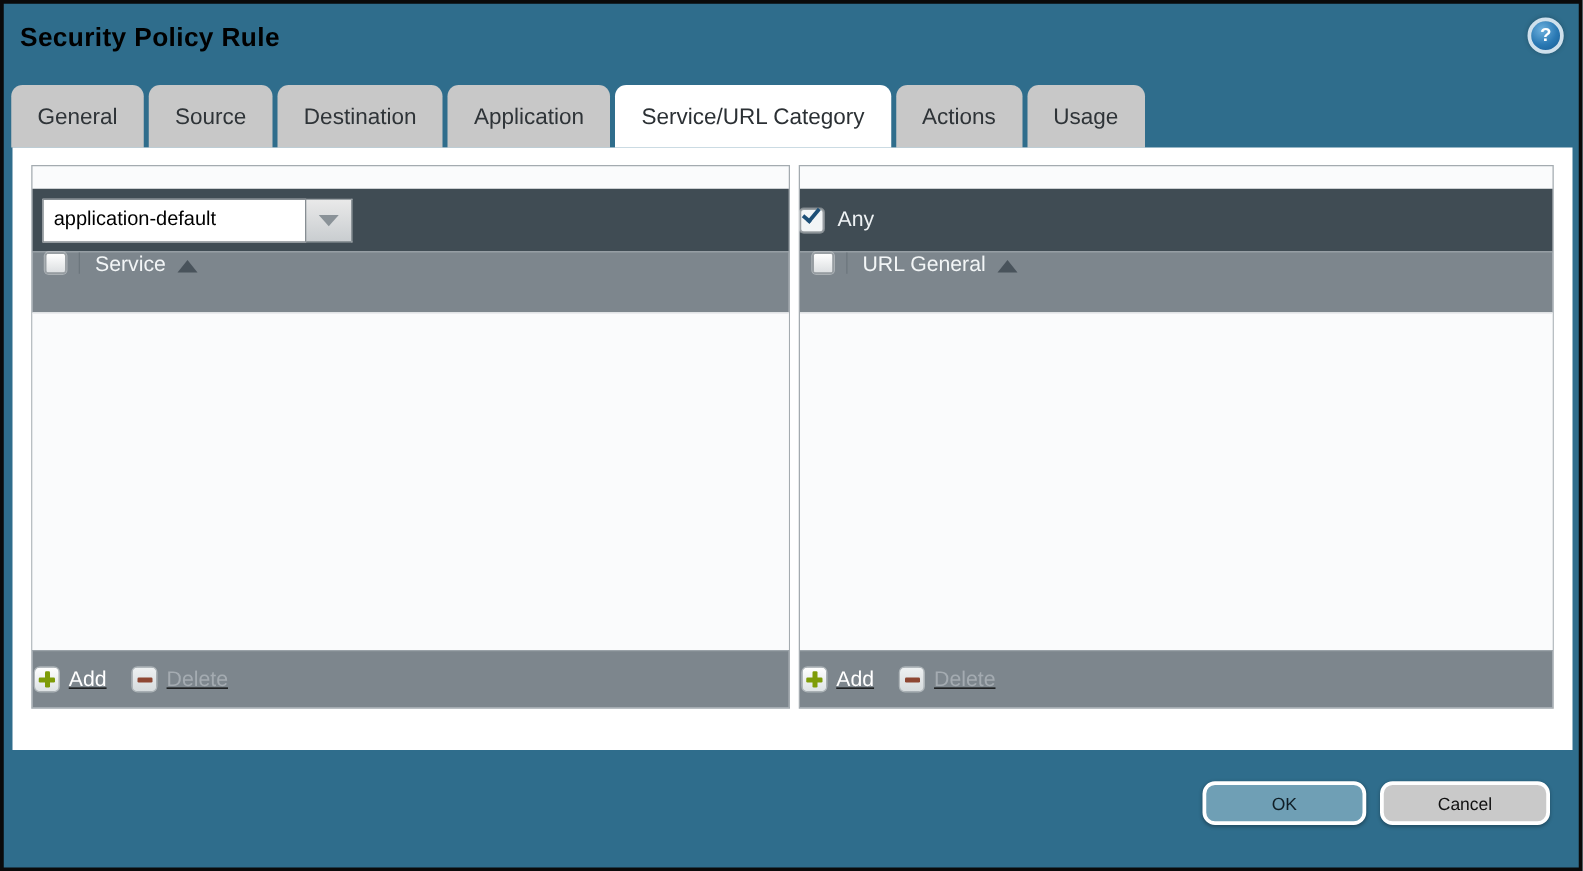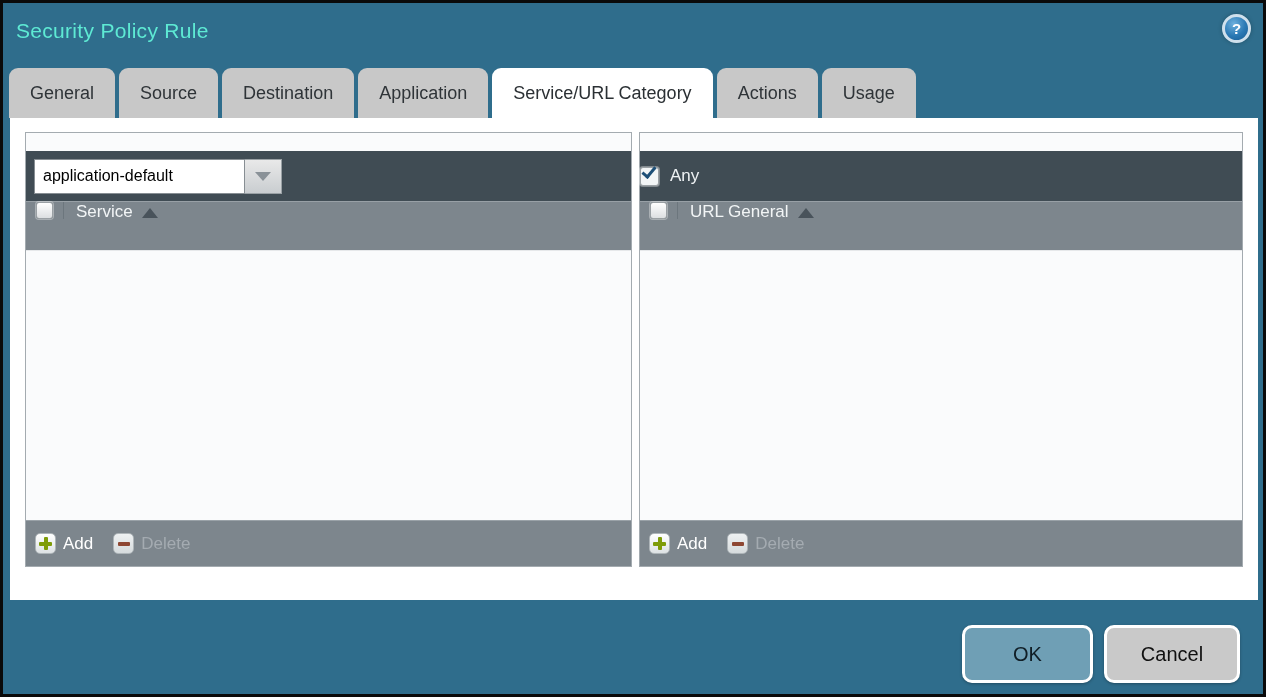--- a/index.html
+++ b/index.html
@@ -9,21 +9,21 @@
     background:#000; font-family:"Liberation Sans", sans-serif;
     -webkit-font-smoothing:antialiased;
   }
   .dialog {
     position:absolute; inset:0; border:3px solid #0a0a0a;
     background:#2f6d8c;
   }
   
   .title {
     position:absolute; left:13px; top:16px;
-    font-size:21px; color:#5eead4; letter-spacing:.3px; font-weight:400;
+    font-size:21px; color:#000000; letter-spacing:.3px; font-weight:700;
   }
   .help {
     position:absolute; top:11px; right:12px; width:29px; height:29px;
     border-radius:50%; border:3px solid #cfe0ec;
     background:radial-gradient(circle at 38% 30%, #6db0dd 0%, #2a79b4 55%, #155a92 100%);
     color:#fff; font-size:15px; font-weight:bold;
     display:flex; align-items:center; justify-content:center;
     box-shadow:0 0 4px rgba(0,0,0,.25); cursor:pointer;
   }
   
@@ -61,22 +61,23 @@
   .col-label-wrap { display:flex; align-items:center; padding-left:12px; cursor:pointer; }
   .col-label { color:#f2f5f6; font-size:17px; }
   .tri-up {
     width:0; height:0; margin-left:9px; margin-top:2px;
     border-left:8px solid transparent; border-right:8px solid transparent;
     border-bottom:10px solid #49535b;
   }
   .list { flex:1 1 auto; background:#fafbfc; border-top:1px solid #e6e8ea; }
   .foot {
     height:46px; background:#7d868d; flex:0 0 auto;
-    display:flex; align-items:center; padding-left:9px; gap:20px;
+    display:flex; align-items:center; padding-left:1px; gap:20px;
     border-top:1px solid #9aa2a8;
+    text-decoration:underline;
   }
   .foot-btn { display:flex; align-items:center; gap:7px; cursor:pointer; }
   .icon-sq {
     width:21px; height:21px; border-radius:5px; position:relative;
     background:linear-gradient(#ffffff,#dde2e4); border:1px solid #aeb5b9;
     display:inline-block;
   }
   .icon-sq.plus::before, .icon-sq.plus::after {
     content:""; position:absolute; background:#7e9c08; border-radius:1px;
   }
@@ -116,23 +117,23 @@
   .checkbox.checked { width:19px; height:19px; background:#f2f5f6; }
   .check {
     position:absolute; left:4px; top:-4px; width:8px; height:14px;
     border-right:3.5px solid #1d4f77; border-bottom:3.5px solid #1d4f77;
     transform:rotate(40deg);
   }
   .any-row { gap:11px; }
   .any-label { color:#eef2f4; font-size:17px; }
   
   .btn {
-    position:absolute; top:622px; height:58px;
+    position:absolute; top:622px; height:35px;
     border:3px solid #ffffff; border-radius:10px;
-    font-family:"Liberation Sans", sans-serif; font-size:20px;
+    font-family:"Liberation Sans", sans-serif; font-size:14px;
     cursor:pointer; box-shadow:0 1px 3px rgba(0,0,0,.3);
   }
   .btn.ok     { left:959px;  width:131px; background:#6f9fb5; color:#101e26; }
   .btn.cancel { left:1101px; width:136px; background:#c9c9c9; color:#101010; }
 </style>
 </head>
 <body>
 
 <div class="dialog">
 

